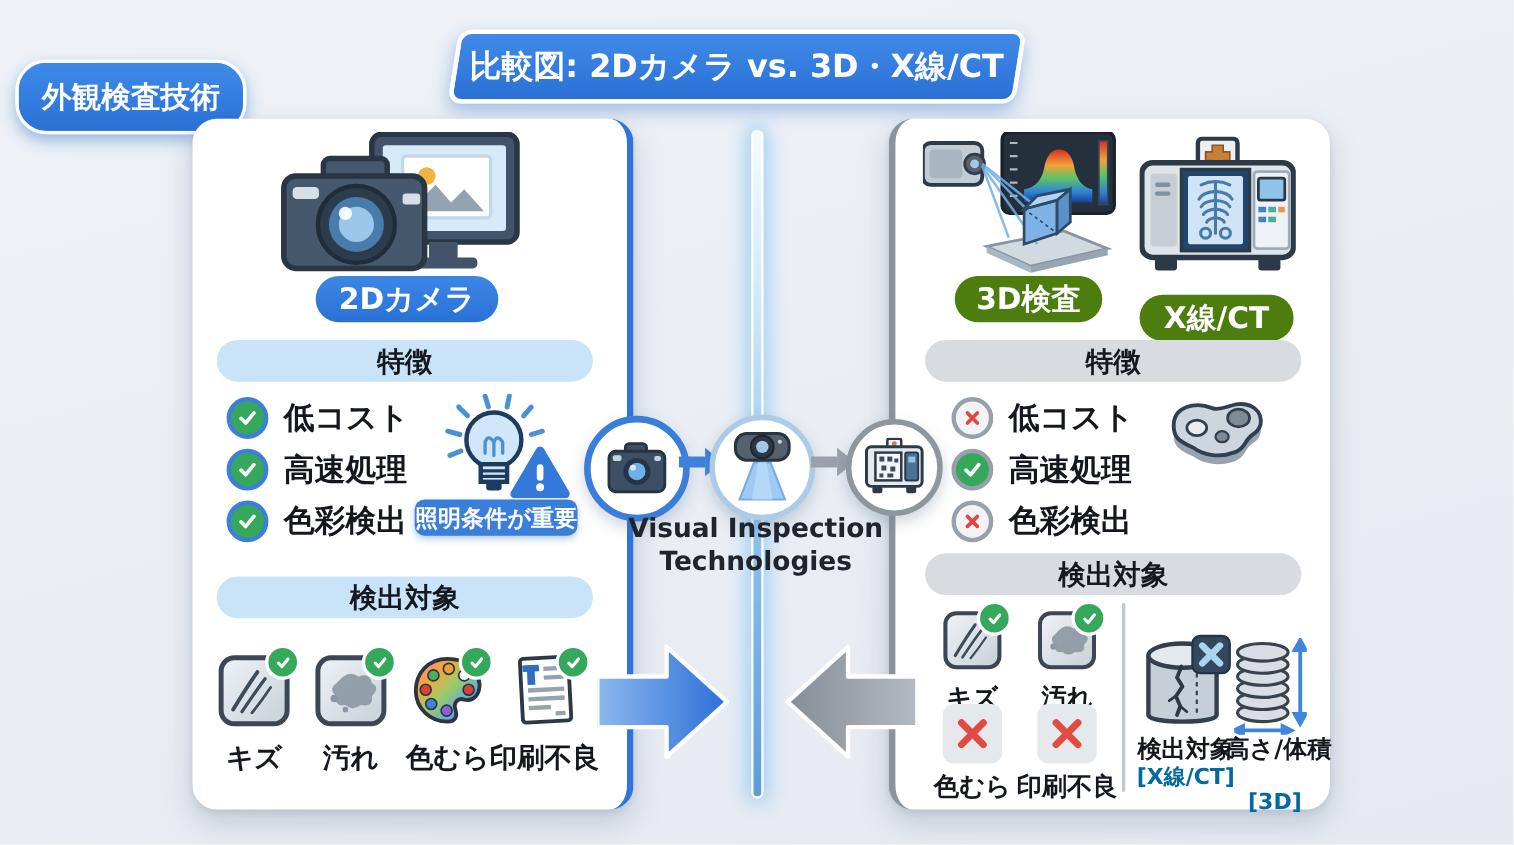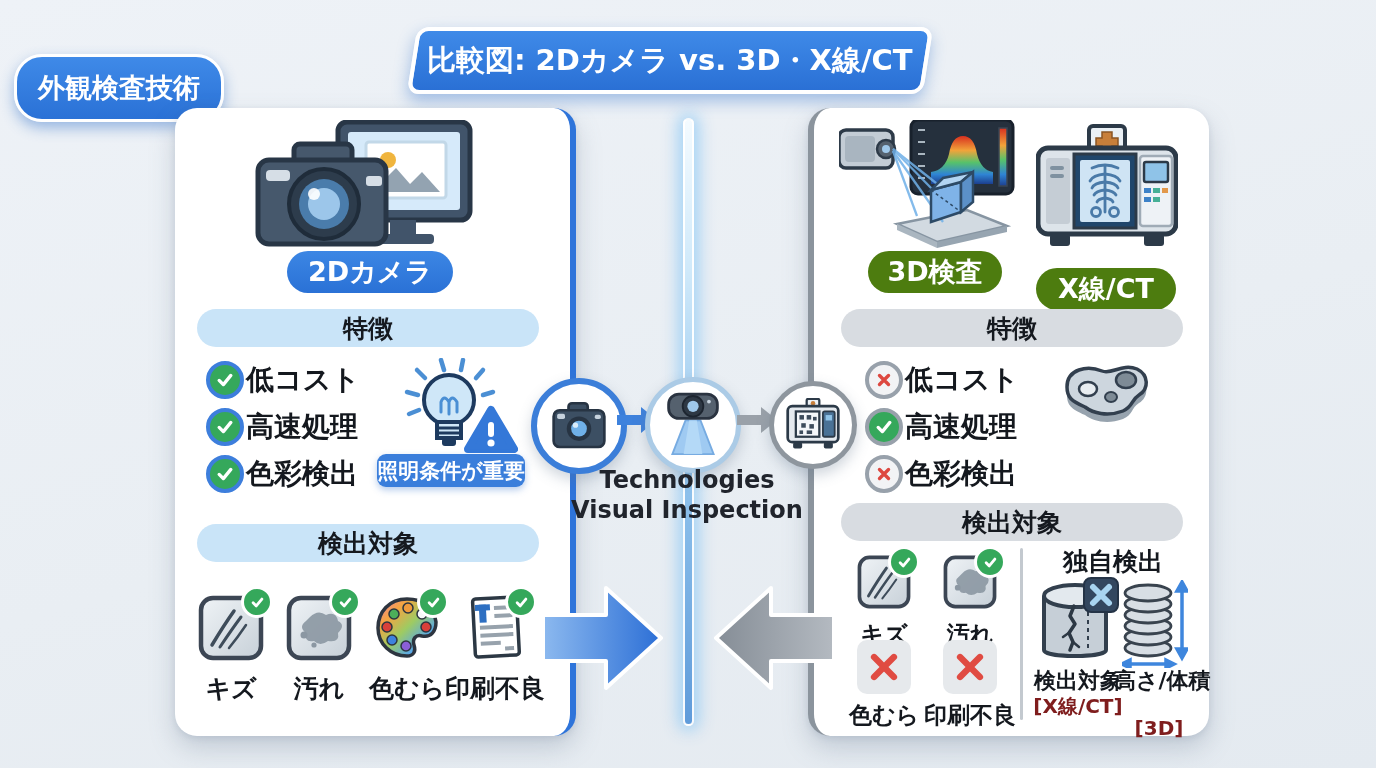--- a/index.html
+++ b/index.html
@@ -27,21 +27,21 @@
   .device-pill{border-radius:21px;display:flex;align-items:center;justify-content:center;
     color:#fff;font-weight:bold;font-size:27px;white-space:nowrap;}
   .pill-blue{background:linear-gradient(180deg,#3c86e4,#2a71d6);}
   .pill-gray{background:#4d7c0f;}
 
   .section-pill{border-radius:19px;display:flex;align-items:center;justify-content:center;
     font-weight:bold;font-size:25px;color:#15191f;}
   .section-blue{background:#c9e4f8;}
   .section-gray{background:#d8dce1;}
 
-  .feature-row{display:flex;align-items:center;gap:2px;height:42px;}
+  .feature-row{display:flex;align-items:center;gap:14px;height:42px;}
   .feature-label{font-weight:bold;font-size:28px;color:#14181e;white-space:nowrap;}
   .status-circle{width:30px;height:30px;border-radius:50%;flex:0 0 auto;
     display:flex;align-items:center;justify-content:center;}
   .ring-blue{border:4px solid #3d7edc;}
   .ring-gray{border:4px solid #98a1ab;}
   .bg-green{background:#35a85b;}
   .bg-light{background:#f2f3f5;}
 
   .note-badge{background:#3a7edb;border-radius:9px;color:#fff;font-weight:bold;font-size:21px;
     display:flex;align-items:center;justify-content:center;box-shadow:0 3px 7px rgba(46,110,200,.35);white-space:nowrap;}
@@ -51,21 +51,21 @@
   .target-cell{display:flex;flex-direction:column;align-items:center;}
   .target-icon-wrap{position:relative;}
   .target-badge{position:absolute;top:-9px;right:-9px;width:26px;height:26px;border-radius:50%;
     background:#35a85b;border:3px solid #fff;display:flex;align-items:center;justify-content:center;}
   .target-label{font-weight:bold;color:#14181e;white-space:nowrap;}
   .square-plain{background:#e6e9ec;border-radius:10px;display:flex;align-items:center;justify-content:center;}
 
   .divider-v{background:#c3c9cf;border-radius:2px;}
   .unique-header{font-weight:bold;font-size:25px;color:#14181e;text-align:center;white-space:nowrap;}
   .unique-label{font-weight:bold;font-size:22px;color:#14181e;text-align:center;white-space:nowrap;}
-  .unique-tag{font-weight:bold;font-size:20px;color:#7f1d1d;text-align:center;white-space:nowrap;}
+  .unique-tag{font-weight:bold;font-size:20px;color:#0369a1;text-align:center;white-space:nowrap;}
 
   
   .glow-line{left:683px;top:118px;width:7px;height:604px;border-radius:6px;
     background:linear-gradient(180deg,#f4fbff 0%,#cfe9fa 25%,#8fc2ec 60%,#5f9bda 100%);
     border:2px solid rgba(255,255,255,.95);
     box-shadow:0 0 16px 5px rgba(150,205,245,.85);}
   .node-circle{background:#fff;border-radius:50%;display:flex;align-items:center;justify-content:center;
     box-shadow:0 6px 14px rgba(96,115,140,.30);}
   .caption{left:557px;top:465px;width:260px;text-align:center;color:#20242c;font-weight:bold;
     font-size:24px;line-height:30px;}
@@ -419,21 +419,20 @@
       <div class="square-plain" style="width:54px;height:54px">
         <svg width="34" height="34" viewBox="0 0 24 24">
             <path d="M5 5l14 14 M19 5l-14 14" stroke="#e04b42" stroke-width="4.5" stroke-linecap="round"></path>
           </svg>
       </div>
       <div class="target-label" style="font-size:23px;margin-top:6px">印刷不良</div>
     </div>
 
     <div class="abs divider-v" style="left:206px;top:440px;width:3px;height:172px"></div>
 
-    <div class="abs unique-header" style="left:219px;top:437px;width:160px">独自検出</div>
 
     <svg class="abs" style="left:222px;top:468px" width="84" height="92" viewBox="0 0 84 92">
       <path d="M8 20 L8 74 C8 82 70 82 70 74 L70 20" fill="#c6cfd7" stroke="#323f4d" stroke-width="4"></path>
       <ellipse cx="39" cy="20" rx="31" ry="11" fill="#e3e9ee" stroke="#323f4d" stroke-width="4"></ellipse>
       <path d="M52 28 L52 72" stroke="#323f4d" stroke-width="2" stroke-dasharray="4 4"></path>
       <path d="M38 30 l-4 10 l5 8 l-6 9 l4 9 l-3 8" fill="none" stroke="#2c3844" stroke-width="3.5" stroke-linecap="round" stroke-linejoin="round"></path>
       <path d="M34 56 l-7 5 M37 66 l6 5" fill="none" stroke="#2c3844" stroke-width="2.5" stroke-linecap="round"></path>
       <rect x="48" y="2" width="34" height="34" rx="7" fill="#33475f" stroke="#243346" stroke-width="2"></rect>
       <path d="M57 11l16 16 M73 11l-16 16" stroke="#a8d4f0" stroke-width="6" stroke-linecap="round"></path>
     </svg>
@@ -512,22 +511,22 @@
           <rect x="24" y="35" width="6" height="4"></rect>
       </g>
       <rect x="42" y="14" width="13" height="28" rx="2" fill="#4a7296" stroke="#2c3a48" stroke-width="2"></rect>
       <rect x="45" y="18" width="7" height="6" fill="#8fc3e8"></rect>
       <rect x="9" y="48" width="10" height="7" rx="2" fill="#2c3a48"></rect>
       <rect x="43" y="48" width="10" height="7" rx="2" fill="#2c3a48"></rect>
     </svg>
   </div>
 
   <div class="abs caption">
+    <div>Visual Inspection</div>
     <div>Technologies</div>
-    <div>Visual Inspection</div>
   </div>
 
   <svg class="abs" style="left:543px;top:585px" width="122" height="106" viewBox="0 0 122 106">
     <polygon points="0,30 63,30 63,3 118,53 63,103 63,76 0,76" fill="url(#gBlueArr)" stroke="#fff" stroke-width="4" stroke-linejoin="round"></polygon>
   </svg>
   <svg class="abs" style="left:712px;top:585px" width="122" height="106" viewBox="0 0 122 106">
     <polygon points="122,30 59,30 59,3 4,53 59,103 59,76 122,76" fill="url(#gGrayArr)" stroke="#fff" stroke-width="4" stroke-linejoin="round"></polygon>
   </svg>
 
 </div>

